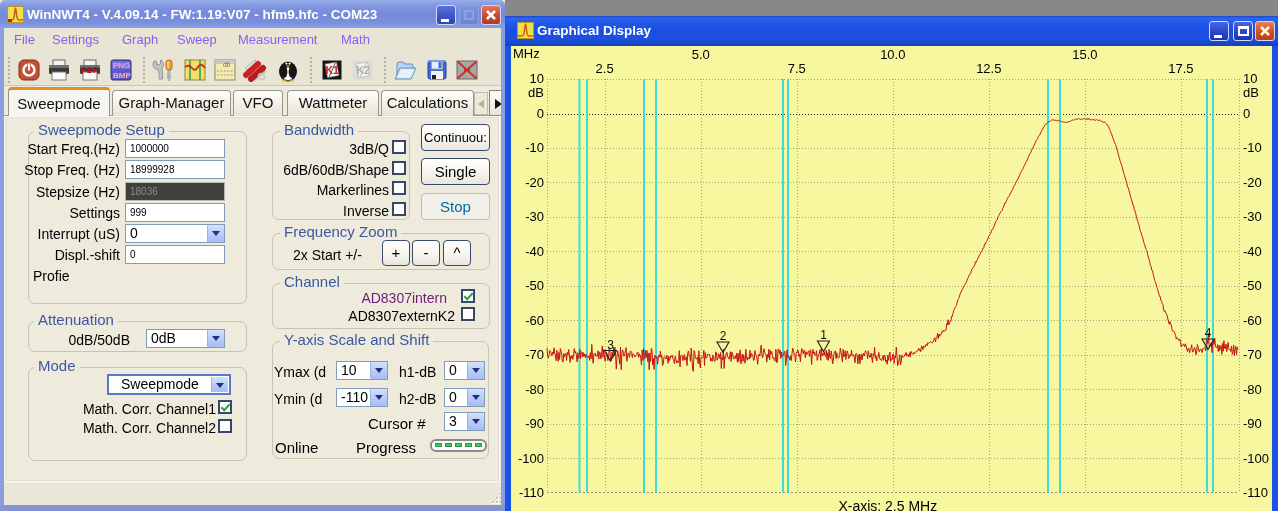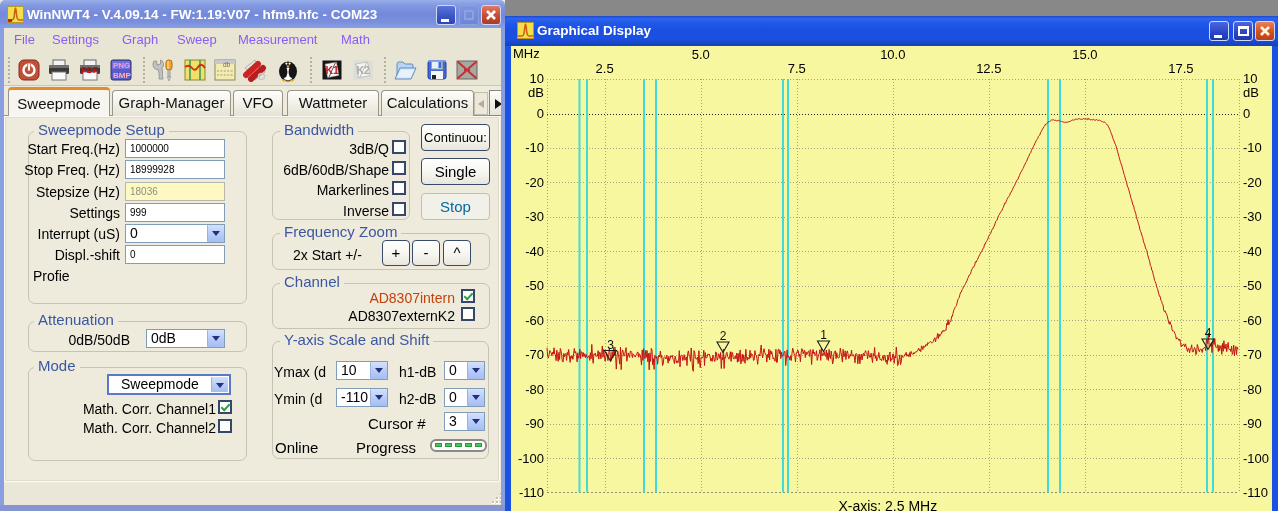--- a/index.html
+++ b/index.html
@@ -1,21 +1,21 @@
 <!DOCTYPE html>
 <html><head><meta charset="utf-8"><style>
 *{margin:0;padding:0;box-sizing:border-box}
 html,body{width:1278px;height:511px;overflow:hidden;background:#888;
  font-family:"Liberation Sans",sans-serif;}
 .abs{position:absolute}
 .lbl{position:absolute;font-size:14px;color:#000;white-space:nowrap;line-height:15px}
 .lblr{text-align:right}
 .inp{position:absolute;background:#fff;border:1px solid #7f9db9;font-size:10px;
  line-height:15px;padding:1px 0 11px 4px;color:#000;white-space:nowrap;overflow:hidden}
-.ro{background:#fef9c3;color:#8d8d80;border-color:#b9b7ab}
+.ro{background:#404040;color:#8d8d80;border-color:#b9b7ab}
 .cmb{position:absolute;background:#fff;border:1px solid #7f9db9;font-size:14px;
  line-height:15px;padding:1px 0 0 4px;color:#000;white-space:nowrap}
 .arw{position:absolute;right:0;top:0;bottom:0;width:17px;
  background:linear-gradient(180deg,#d4e1fb 0%,#b9cdf8 50%,#a6bdf2 100%);
  border-left:1px solid #9ab1e4;border-radius:1px}
 .arw:after{content:"";position:absolute;left:4px;top:6px;width:0;height:0;
  border-left:4.5px solid transparent;border-right:4.5px solid transparent;
  border-top:5px solid #21317e}
 .gb{position:absolute;border:1px solid #c6c3b2;border-radius:7px}
 .gt{position:absolute;font-size:15px;line-height:15px;color:#3c57a2;
@@ -214,21 +214,21 @@
 <div class="btn" style="left:421px;top:158px;width:69px;height:27px;line-height:25px">Single</div>
 <div class="btn dis" style="left:421px;top:193px;width:69px;height:27px;line-height:25px">Stop</div>
 <div class="gb" style="left:272px;top:233px;width:218px;height:37px"></div>
 <div class="gt" style="left:280px;top:224px">Frequency Zoom</div>
 <div class="lbl" style="left:293px;top:248px">2x Start +/-</div>
 <div class="btn" style="left:382px;top:240px;width:28px;height:26px;line-height:24px">+</div>
 <div class="btn" style="left:412px;top:240px;width:28px;height:26px;line-height:24px">-</div>
 <div class="btn" style="left:443px;top:240px;width:28px;height:26px;line-height:24px">^</div>
 <div class="gb" style="left:272px;top:283px;width:218px;height:46px"></div>
 <div class="gt" style="left:280px;top:274px">Channel</div>
-<div class="lbl lblr" style="left:300px;top:291px;width:155px;color:#c2410c">AD8307intern</div>
+<div class="lbl lblr" style="left:292px;top:291px;width:155px;color:#701a75">AD8307intern</div>
 <div class="cb on" style="left:461px;top:289px"></div>
 <div class="lbl lblr" style="left:300px;top:309px;width:155px">AD8307externK2</div>
 <div class="cb" style="left:461px;top:307px"></div>
 <div class="gb" style="left:272px;top:341px;width:217px;height:118px"></div>
 <div class="gt" style="left:280px;top:332px">Y-axis Scale and Shift</div>
 <div class="lbl" style="left:274px;top:365px">Ymax (d</div>
 <div class="cmb" style="left:336px;top:361px;width:52px;height:19px">10<span class="arw"></span></div>
 <div class="lbl" style="left:399px;top:365px">h1-dB</div>
 <div class="cmb" style="left:444px;top:361px;width:41px;height:19px">0<span class="arw"></span></div>
 <div class="lbl" style="left:274px;top:392px">Ymin (d</div>

